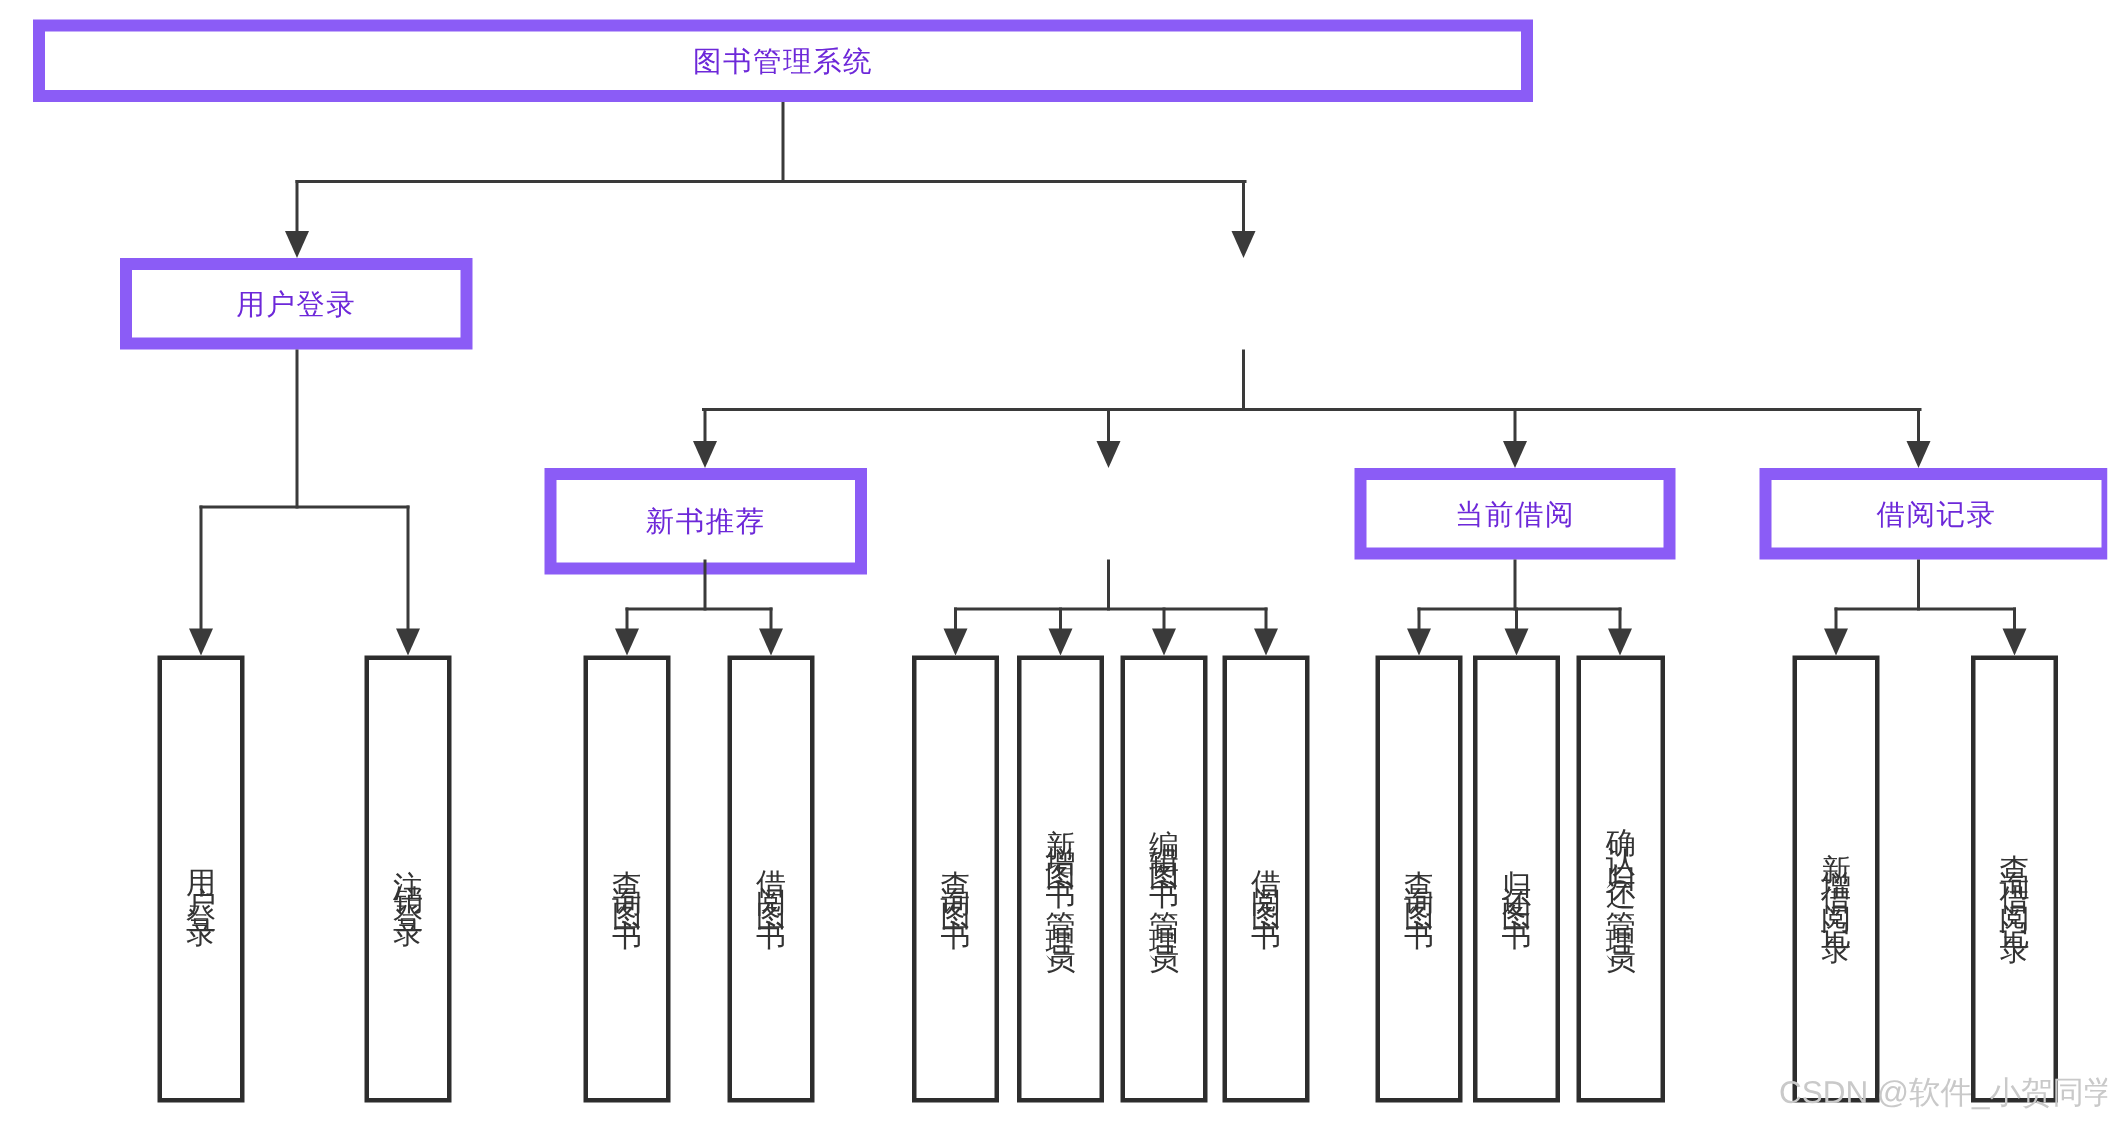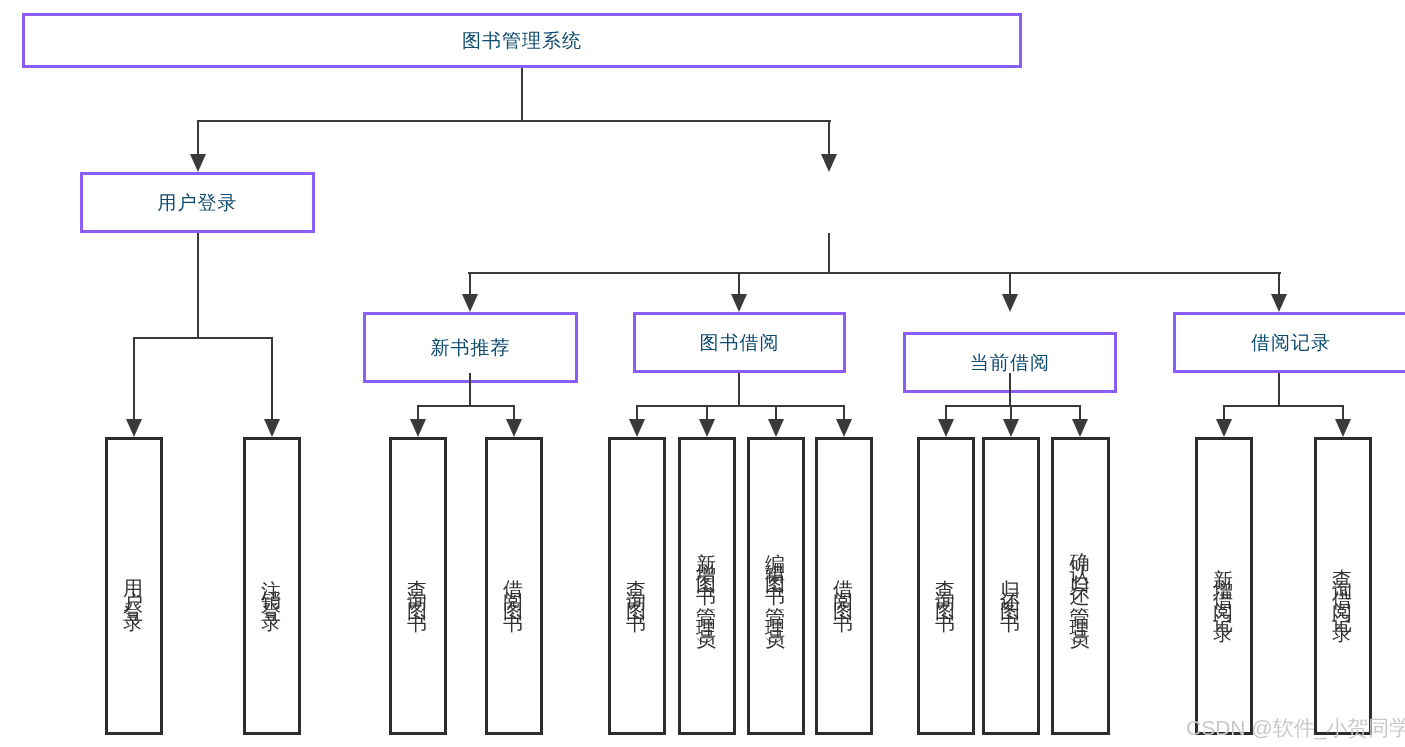--- a/index.html
+++ b/index.html
@@ -10,27 +10,27 @@
     background: #ffffff;
     overflow: hidden;
     font-family: "Liberation Sans", "DejaVu Sans", sans-serif;
     color: #333333;
   }
   
   .hnode {
     position: absolute;
     box-sizing: border-box;
     background: #ffffff;
-    border: 3px solid #8b5cf6;
+    border: 8px solid #8b5cf6;
     display: flex;
     align-items: center;
     justify-content: center;
     font-size: 19px;
     letter-spacing: 1px;
-    color: #0c4a6e;
+    color: #6d28d9;
   }
   
   .leaf {
     position: absolute;
     box-sizing: border-box;
     top: 437px;
     height: 298px;
     width: 58px;
     background: #ffffff;
     border: 3px solid #2d2d2d;
@@ -102,24 +102,21 @@
   <div class="vline" style="left:738px; top:272px; height:24px;"></div>
   <div class="ahead" style="left:731px; top:294px;"></div>
   <div class="vline" style="left:1009px; top:272px; height:24px;"></div>
   <div class="ahead" style="left:1002px; top:294px;"></div>
   <div class="vline" style="left:1278px; top:272px; height:24px;"></div>
   <div class="ahead" style="left:1271px; top:294px;"></div>
 
   <div class="hnode" style="left:363px; top:312px; width:215px; height:71px;">
     <span>新书推荐</span>
   </div>
-  <div class="hnode" style="left:633px; top:312px; width:213px; height:61px;">
-    <span>图书借阅</span>
-  </div>
-  <div class="hnode" style="left:903px; top:312px; width:214px; height:61px;margin-top:20px;">
+  <div class="hnode" style="left:903px; top:312px; width:214px; height:61px;">
     <span>当前借阅</span>
   </div>
   <div class="hnode" style="left:1173px; top:312px; width:236px; height:61px;">
     <span>借阅记录</span>
   </div>
 
   <div class="vline" style="left:469px; top:373px; height:34px;"></div>
   <div class="hline" style="left:417px; top:405px; width:98px;"></div>
   <div class="vline" style="left:417px; top:405px; height:16px;"></div>
   <div class="ahead" style="left:410px; top:419px;"></div>

